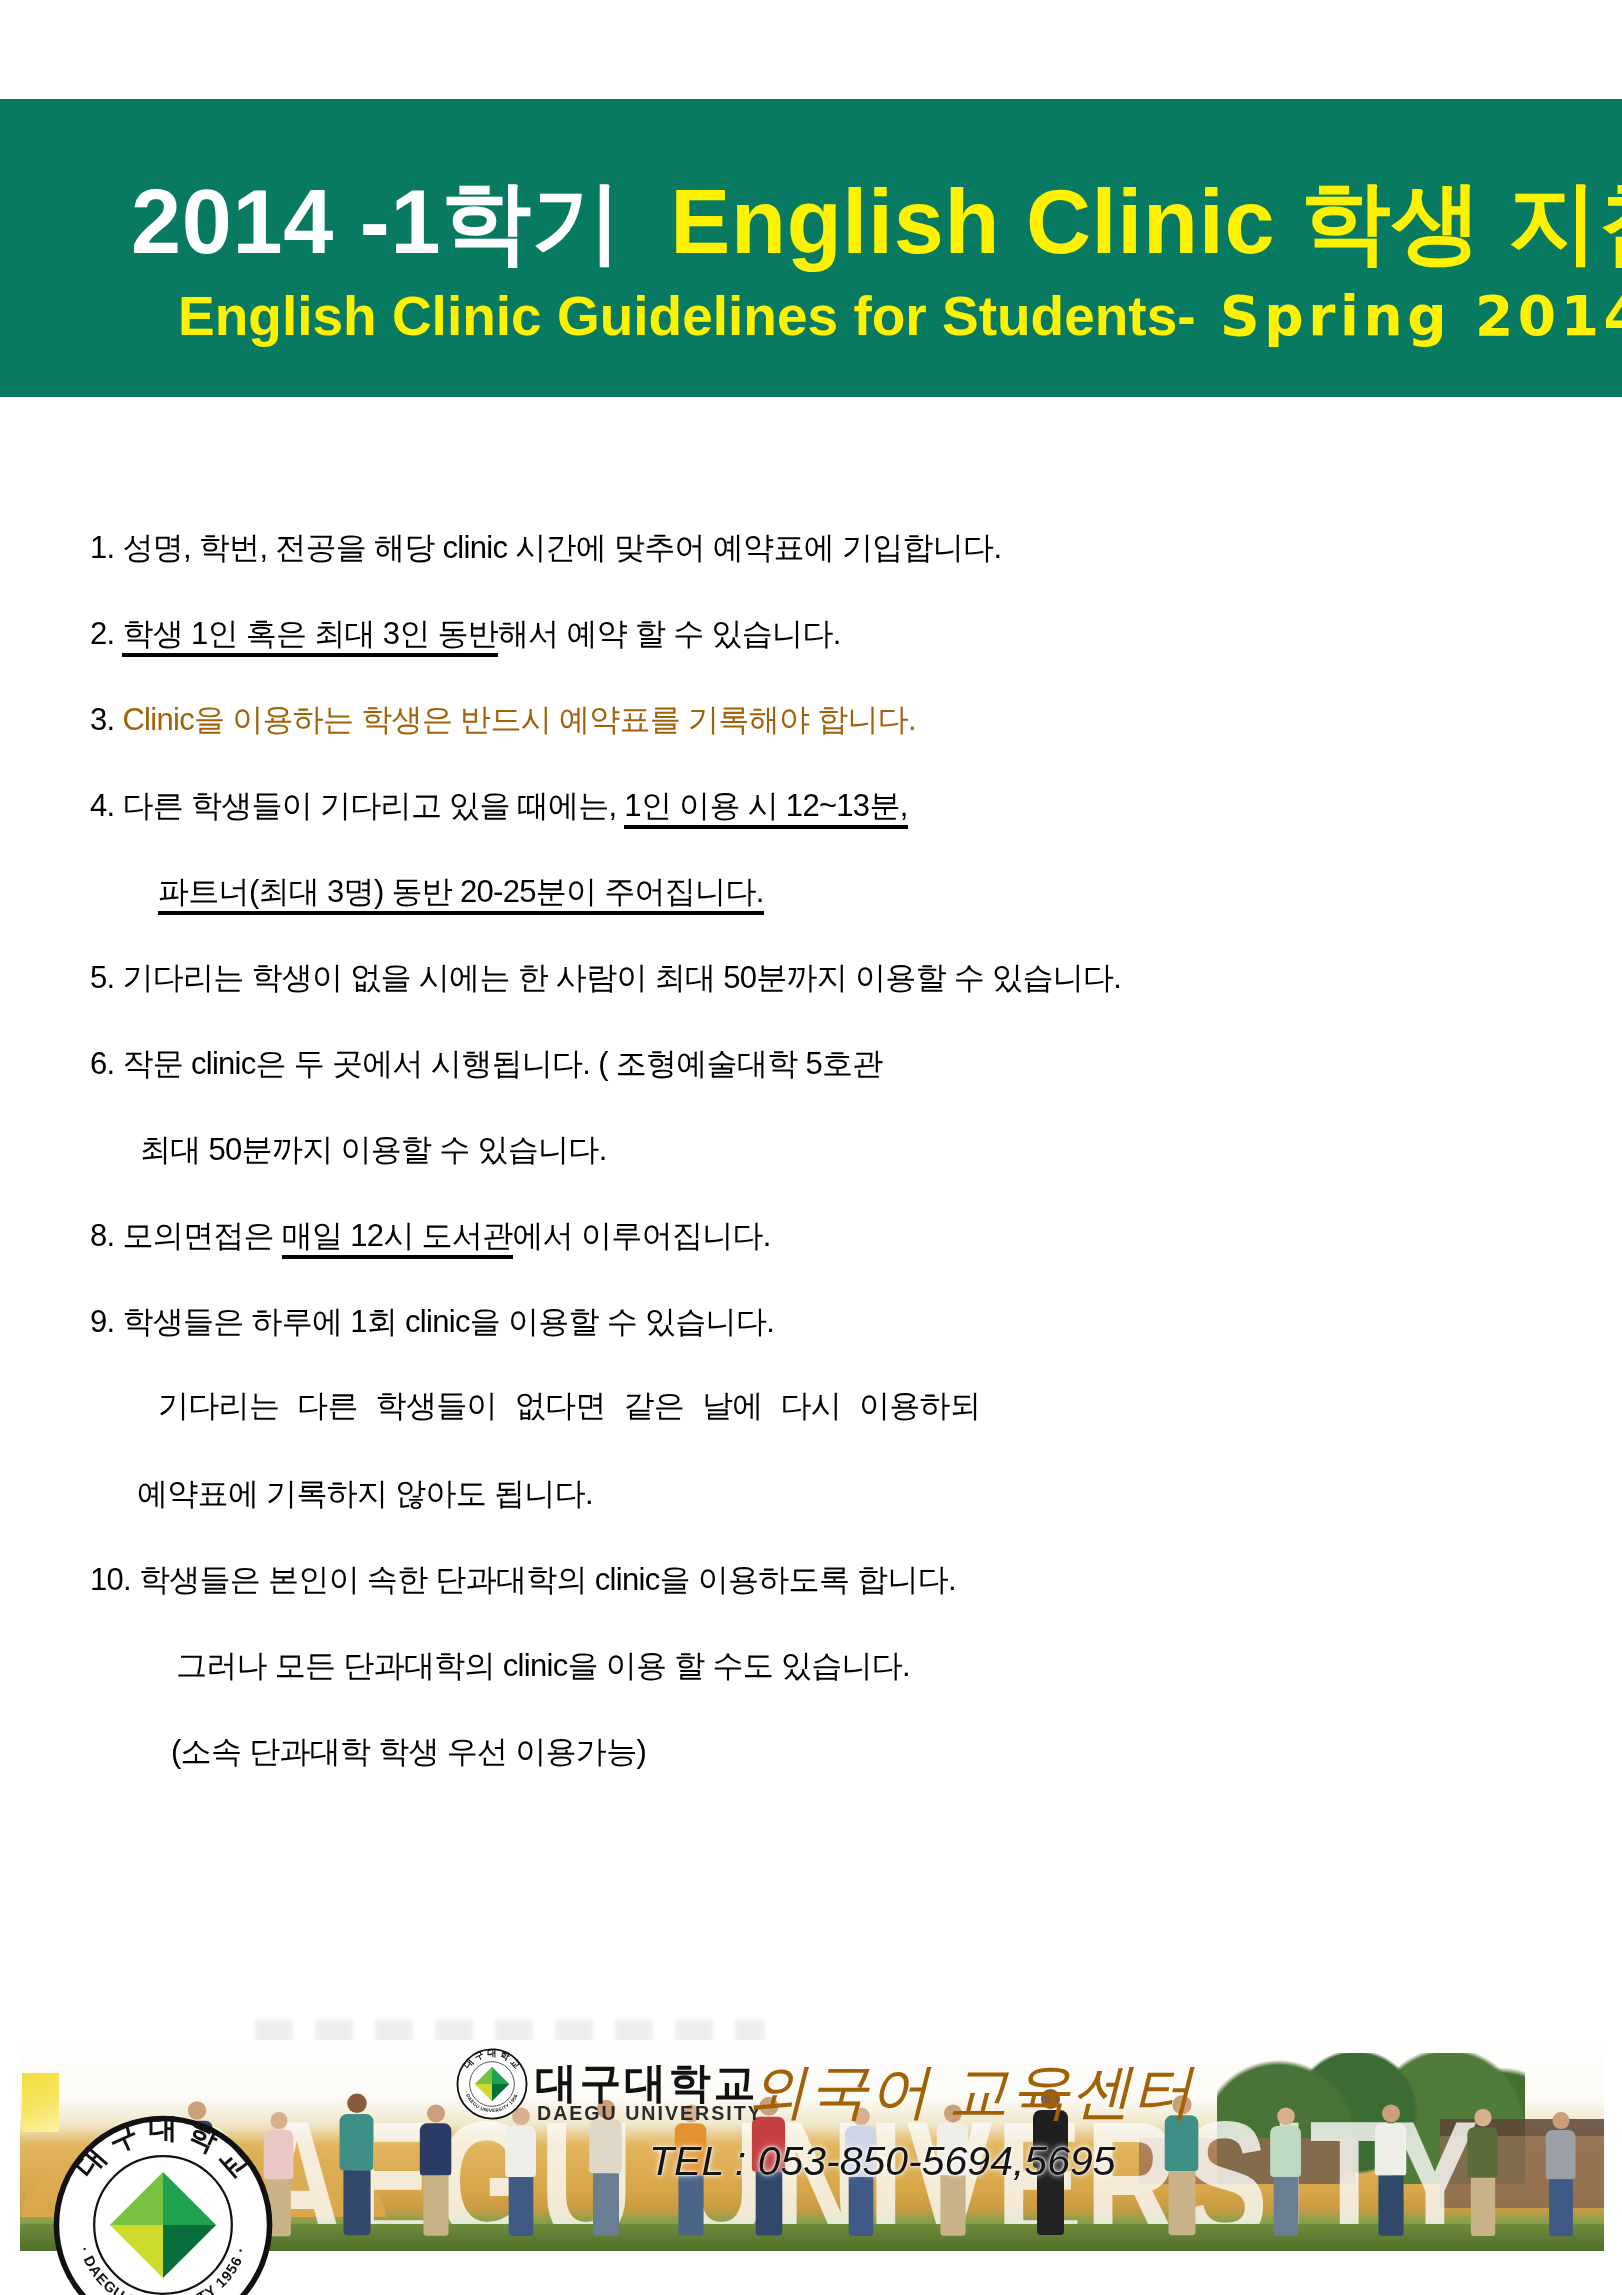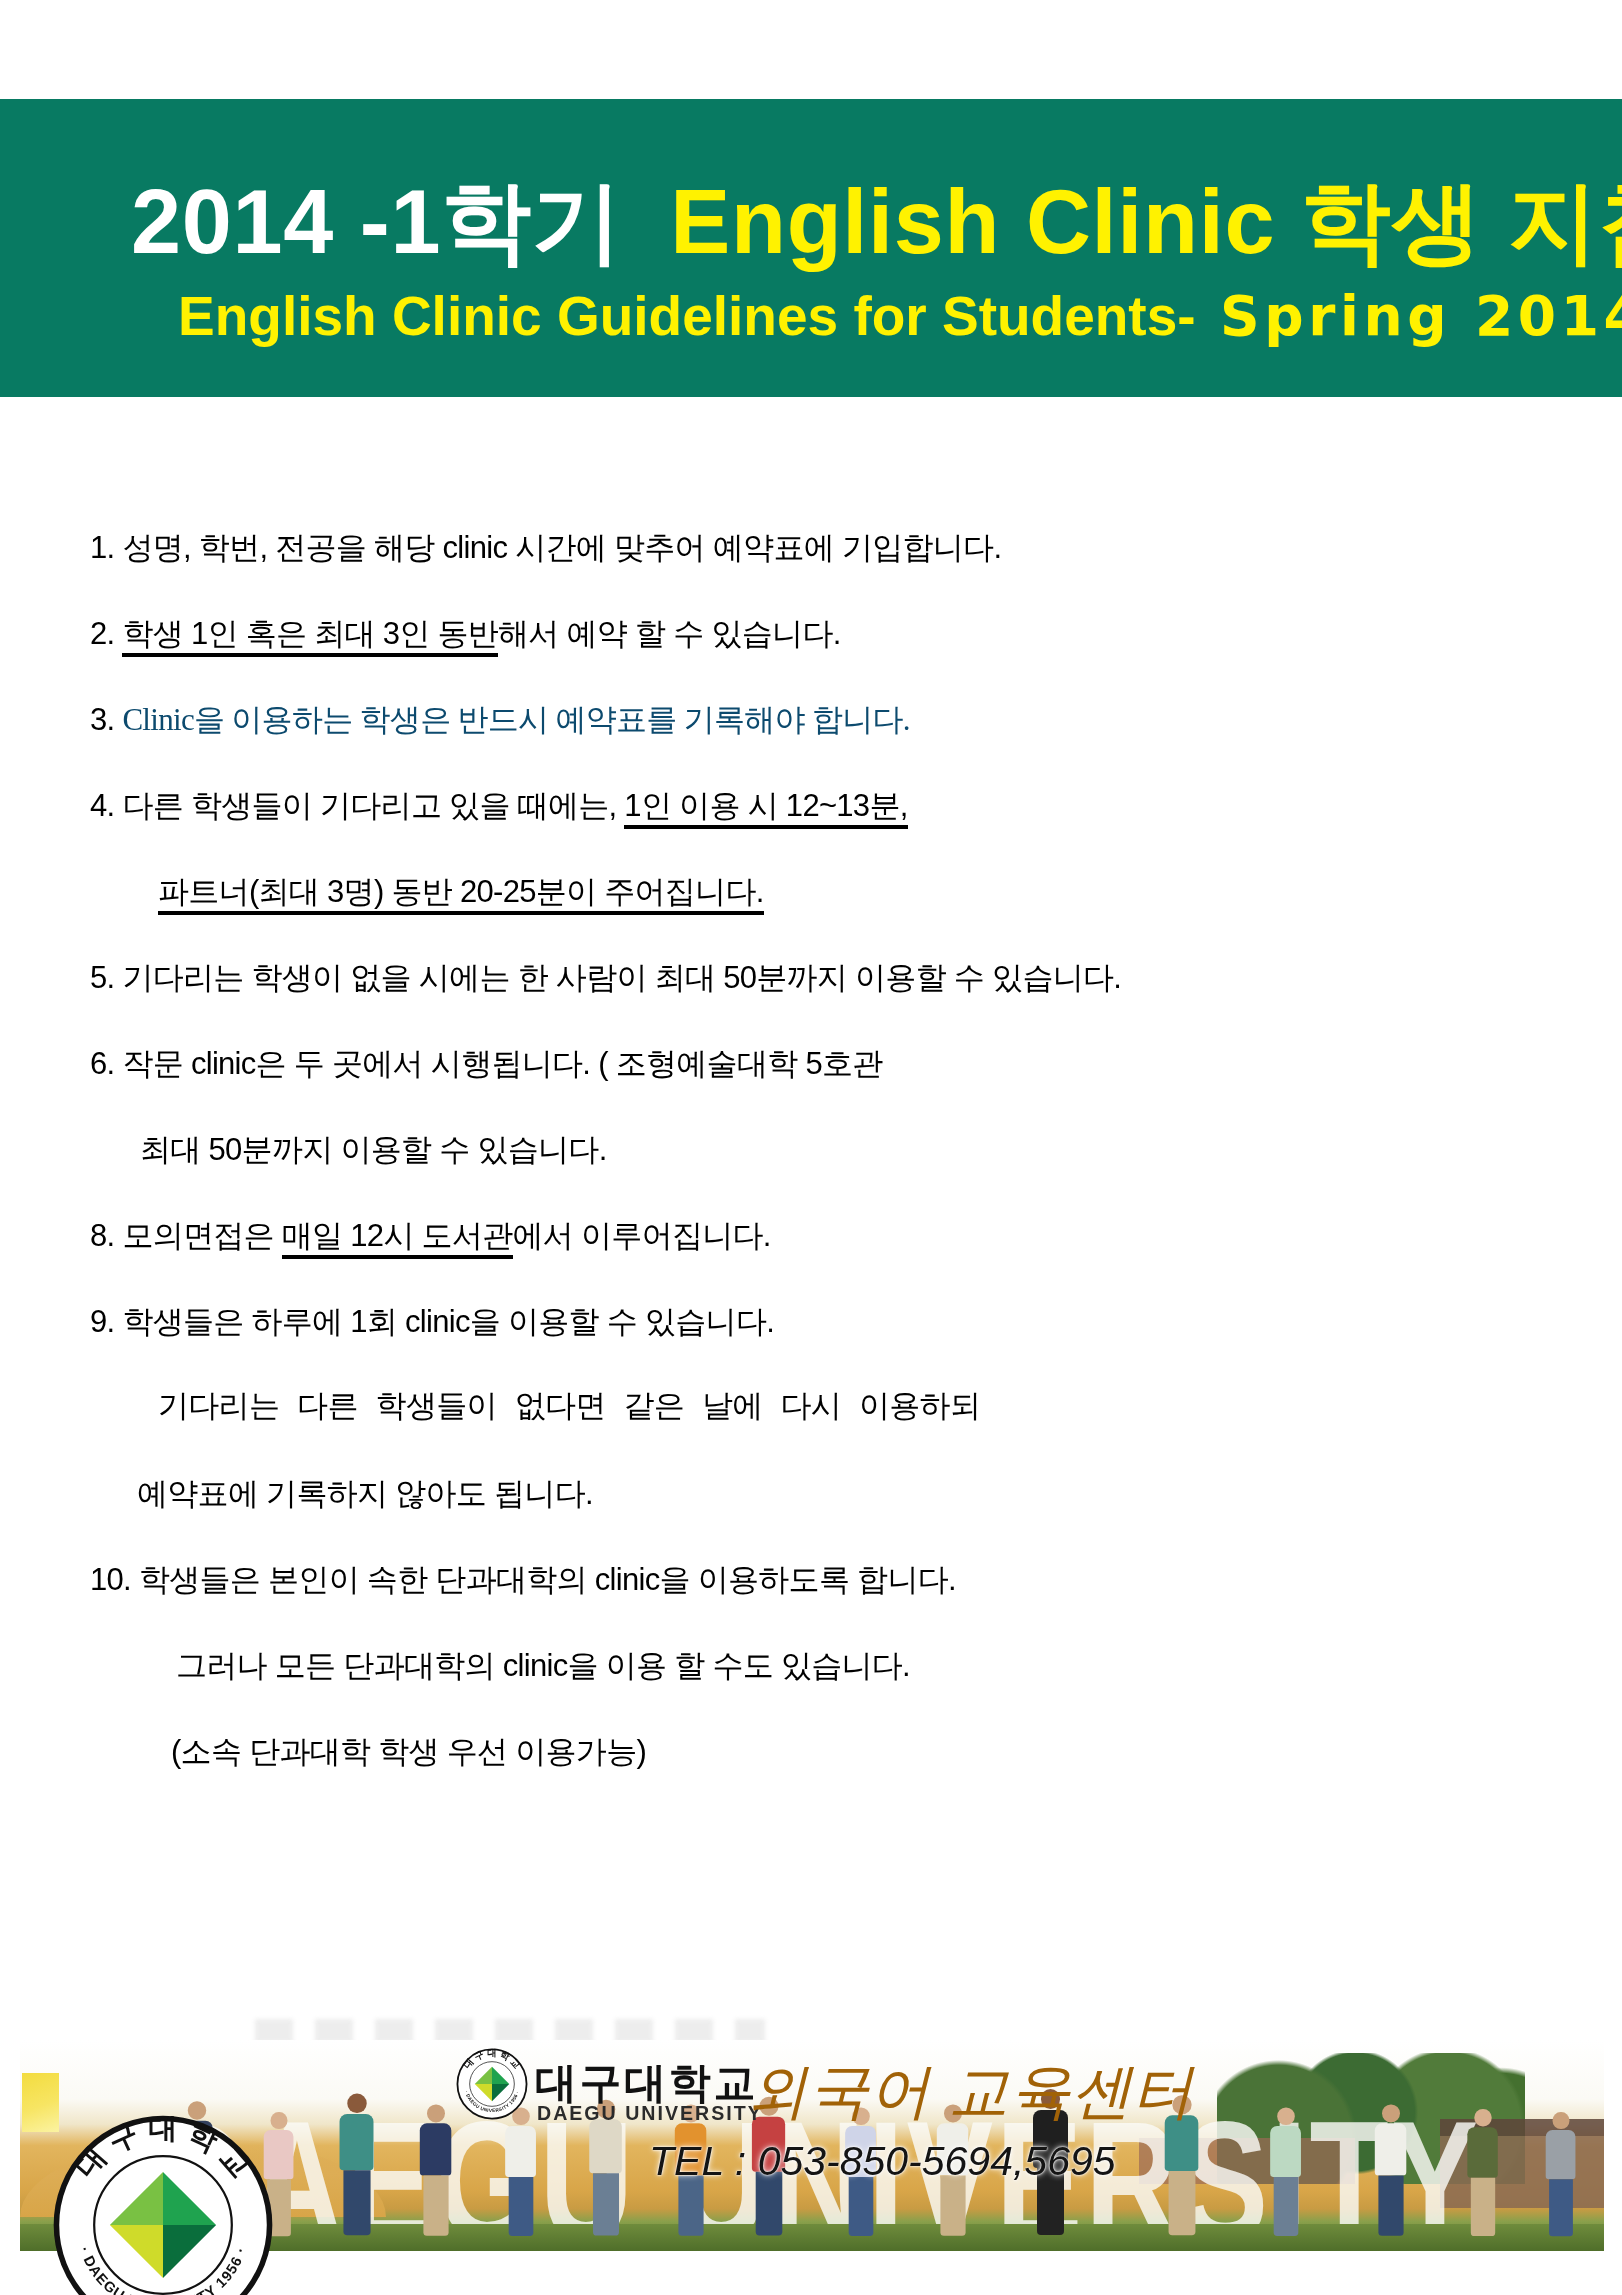--- a/index.html
+++ b/index.html
@@ -15,21 +15,21 @@
   .title-line2{position:absolute;top:185px;left:178px;white-space:nowrap;
                font-size:55px;font-weight:700;color:#fff200;}
   .subtitle-season{font-family:"DejaVu Sans",sans-serif;letter-spacing:4.6px;margin-left:9.2px;}
 
   
   #guidelines{position:absolute;top:505px;left:90px;width:1492px;
               font-size:31px;letter-spacing:-0.7px;}
   .gl-line{line-height:86px;height:86px;white-space:nowrap;}
   .gl-line .b{font-weight:400;}
   .gl-line .u{border-bottom:4.6px solid #000;padding-bottom:2px;}
-  .gl-line .red{color:#0c4a6e;font-family:Liberation Serif, serif;}
+  .gl-line .red{color:#a16207;}
 
   
   .ghost-artifact{position:absolute;top:2019px;left:255px;width:510px;height:23.6px;opacity:.28;
         background:repeating-linear-gradient(90deg,rgba(150,150,150,.6) 0 38px,transparent 38px 60px);
         filter:blur(2px);}
   .photo{position:absolute;top:2040px;left:19.6px;width:1584px;height:211px;overflow:hidden;
          background:linear-gradient(180deg,#ffffff 0%,#fbfaf5 28%,#f0e6c9 40%,#e2b55e 50%,
                     #d8a548 72%,#c89b43 80%,#8aa04b 86%,#5e7d33 96%,#55742e 100%);}
   .wheat-left{position:absolute;left:0;top:98px;width:366px;height:79px;
          background:linear-gradient(180deg,rgba(222,175,80,0) 0%,#ddad55 45%,#d8a548 100%);

